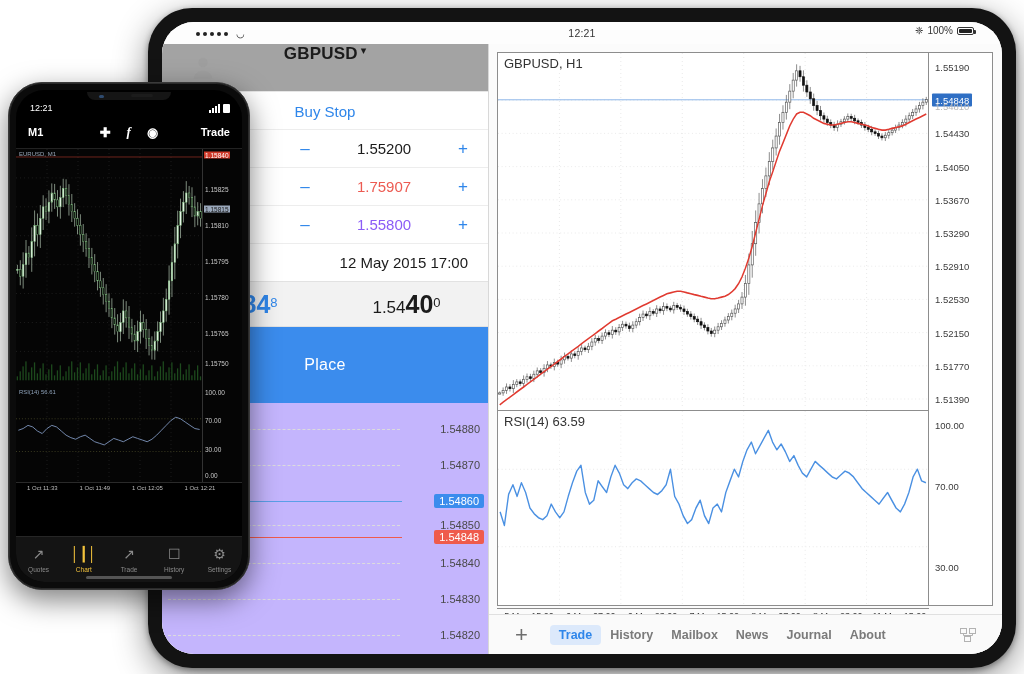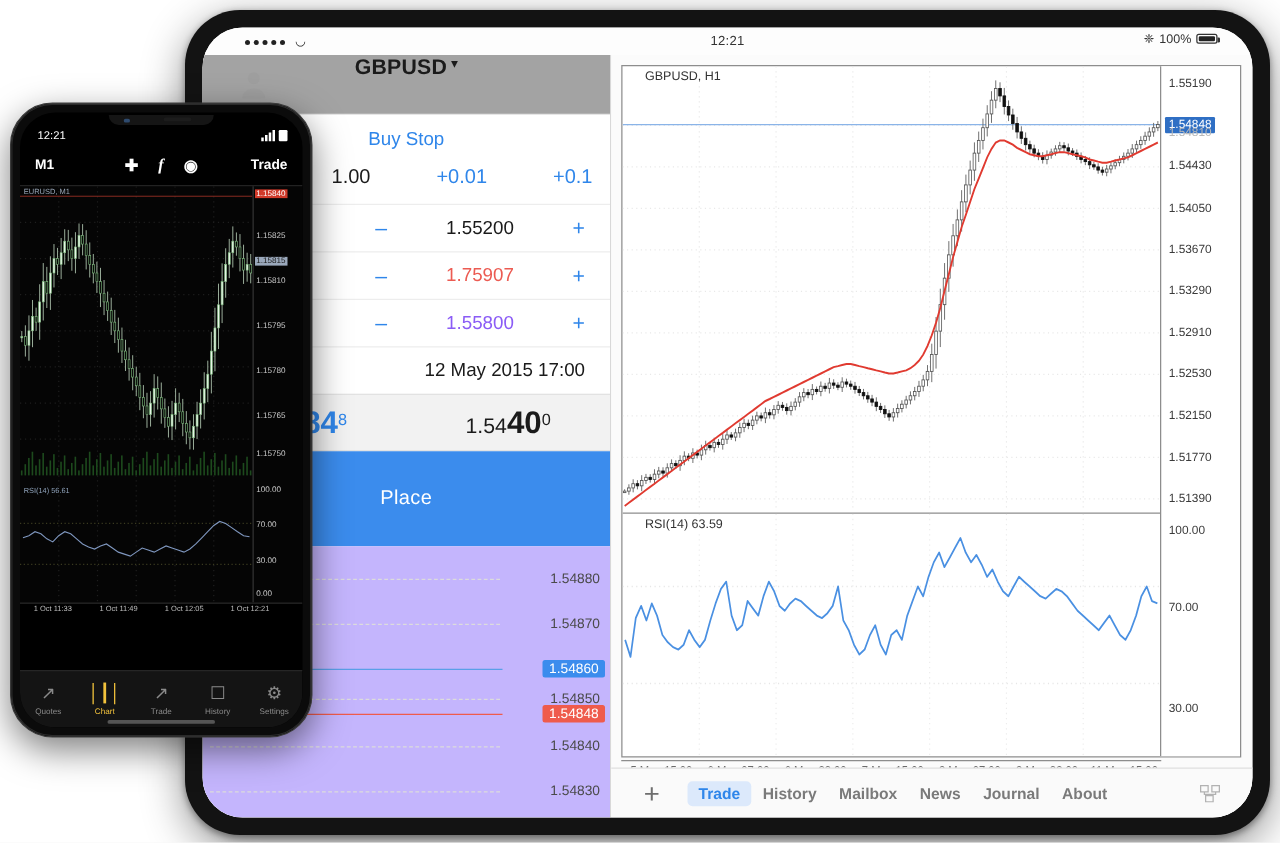--- a/index.html
+++ b/index.html
@@ -133,21 +133,21 @@
     position: absolute; left: 6px; font-size: 9.5px; color: #3b3b3b;
     transform: translateY(-50%); white-space: nowrap;
   }
   .chart-scale .tick.cur {
     background: #2f6fc4; color: #fff; padding: 1px 3px; left: 3px; border-radius: 1px;
   }
   .chart-plot { position: absolute; left: 0; top: 0; right: 64px; bottom: 0; overflow: hidden; }
   .pane-price { position: absolute; left: 0; right: 0; top: 0; height: 356px; }
   .pane-rsi { position: absolute; left: 0; right: 0; top: 357px; bottom: 0; border-top: 1px solid #8d8d8d; }
   .pane-label {
-    position: absolute; left: 16px; top: 3px; font-size: 10px; color: #333; z-index: 4;
+    position: absolute; left: 4px; top: 3px; font-size: 13px; color: #333; z-index: 4;
     background: rgba(255,255,255,.85); padding: 0 2px;
   }
   .time-axis {
     position: absolute; left: 8px; right: 73px; bottom: 30px; height: 16px;
     border-top: 1px solid #8d8d8d;
   }
   .time-axis .tl {
     position: absolute; top: 2px; font-size: 9px; color: #3b3b3b; transform: translateX(-50%);
     white-space: nowrap;
   }
@@ -255,26 +255,20 @@
             <svg class="tp-avatar" viewBox="0 0 24 24">
               <circle cx="12" cy="7" r="4.4" fill="#9a9a9a"></circle>
               <path d="M3.5 22c0-4.6 3.8-7.4 8.5-7.4s8.5 2.8 8.5 7.4z" fill="#9a9a9a"></path>
             </svg>
             <span class="tp-symbol">GBPUSD</span>
             <span class="tp-caret">▾</span>
           </div>
 
           <div class="tp-type">Buy Stop</div>
 
-          <div class="tp-vol">
-            <span class="step">-0.01</span>
-            <span class="val">1.00</span>
-            <span class="step">+0.01</span>
-            <span class="step">+0.1</span>
-          </div>
 
           <div class="tp-row">
             <span class="lab">Price</span>
             <span class="minus">–</span>
             <span class="num">1.55200</span>
             <span class="plus">+</span>
           </div>
           <div class="tp-row">
             <span class="lab">Stop Loss</span>
             <span class="minus">–</span>

